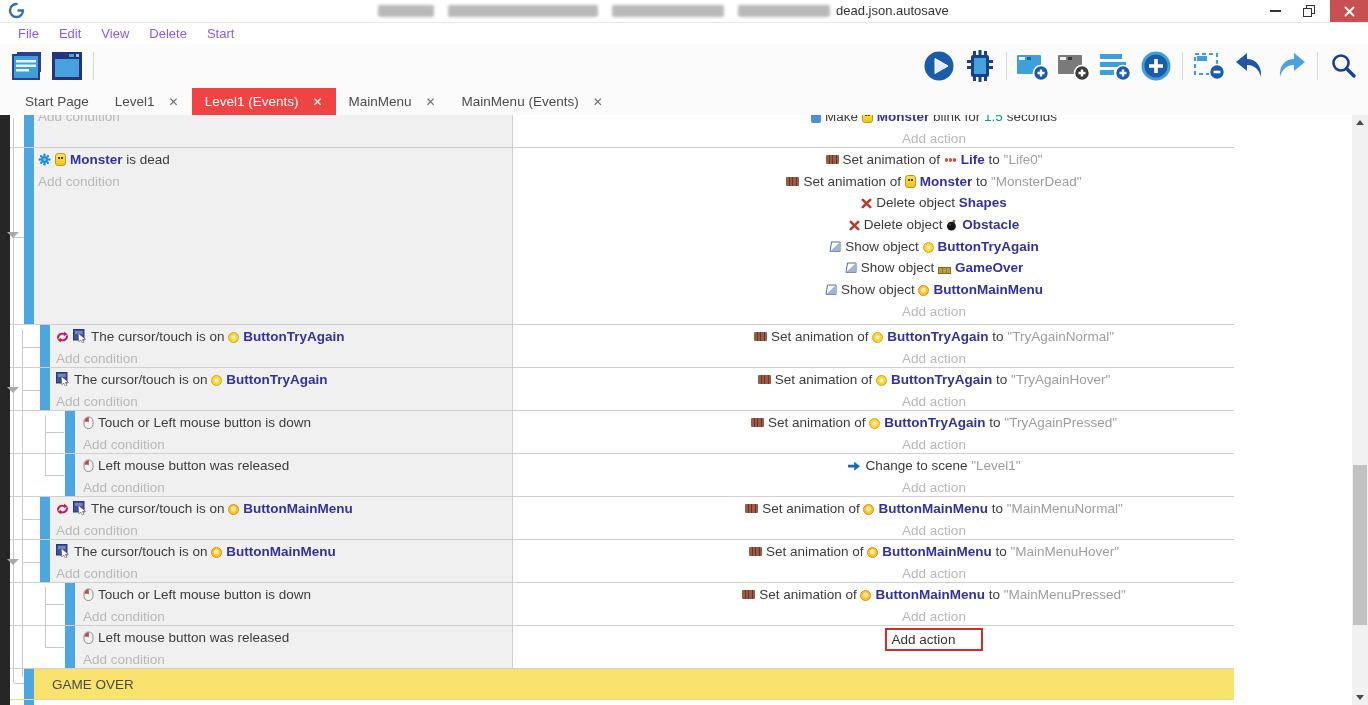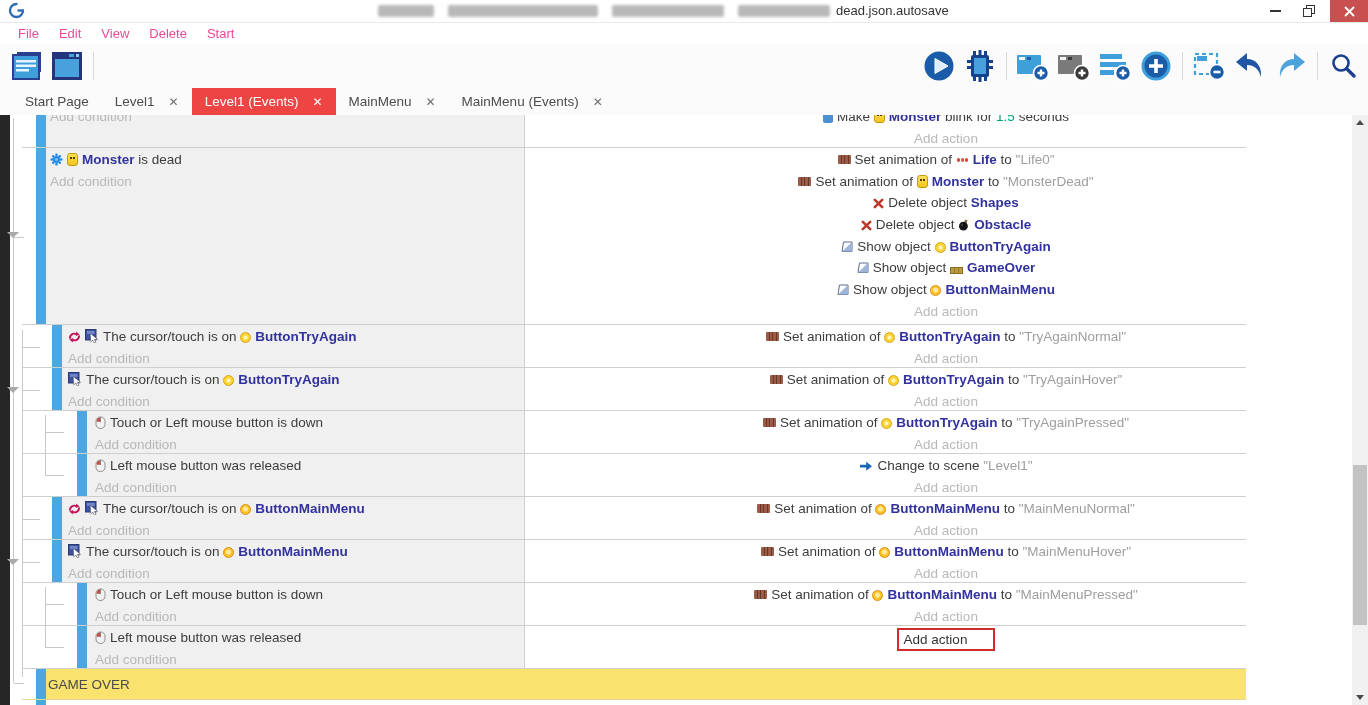--- a/index.html
+++ b/index.html
@@ -11,38 +11,38 @@
   #title-redacted{position:absolute;left:378px;top:5px;height:12px;display:flex;gap:14px;filter:blur(1.6px);}
   #title-redacted div{background:#b9b9b9;height:12px;border-radius:2px;}
   #title-visible{position:absolute;left:836px;top:3px;font-size:13px;color:#333;}
   .wbtn{position:absolute;top:0;height:22px;display:flex;align-items:center;justify-content:center;}
   #btn-min{left:1258px;width:34px;}
   #btn-min div{width:11px;height:2px;background:#333;}
   #btn-restore{left:1292px;width:34px;}
   #btn-close{left:1330px;width:38px;background:#C85050;}
   
   #menubar{position:absolute;left:0;top:23px;width:1368px;height:21px;background:#fff;display:flex;align-items:center;padding-left:8px;}
-  .menu-item{font-size:13px;color:#ec4899;padding:0 10px;height:21px;display:flex;align-items:center;}
+  .menu-item{font-size:13px;color:#8b5cf6;padding:0 10px;height:21px;display:flex;align-items:center;}
   
   #toolbar{position:absolute;left:0;top:44px;width:1368px;height:44px;background:#fbfbfb;}
   .tbgroup{position:absolute;top:6px;display:flex;align-items:center;gap:5px;}
   #tb-left{left:8px;}
   #tb-right{right:6px;}
   .tbtn{width:36px;height:32px;display:flex;align-items:center;justify-content:center;}
   .tsep{width:1px;height:28px;background:#d9d9d9;margin:0 3px;}
   
   #tabbar{position:absolute;left:0;top:88px;width:1368px;height:27px;background:#fbfbfb;display:flex;align-items:stretch;padding-left:12px;}
   .tab{display:flex;align-items:center;gap:14px;padding:0 13px;font-size:13.5px;color:#4c4c4c;}
   .tab .x{color:#6d6d6d;font-size:12px;}
   .tab.active{background:#ef4444;color:#fff;}
   .tab.active .x{color:#fff;}
   
   #events{position:absolute;left:0;top:115px;width:1368px;height:590px;background:#fff;}
   #darkstrip{position:absolute;left:0;top:0;width:10px;height:590px;background:#262626;}
-  #rows{position:absolute;left:22px;top:0;width:1224px;height:590px;overflow:hidden;}
+  #rows{position:absolute;left:10px;top:0;width:1224px;height:590px;overflow:hidden;}
   .event-row{position:relative;width:1342px;border-bottom:1px solid #cfcfcf;box-sizing:border-box;overflow:hidden;}
   .gray-panel{position:absolute;top:0;bottom:0;background:#f0f0f0;}
   .blue-bar{position:absolute;top:0;bottom:0;width:10px;background:#4DA6DF;}
   .cond-wrap{position:absolute;top:1px;}
   .act-zone{position:absolute;left:502px;right:0;top:0;bottom:0;border-left:1px solid #cfcfcf;background:#fff;text-align:center;}
   .act-wrap{position:absolute;left:5px;top:1px;right:2px;}
   .line{height:21.7px;line-height:21.7px;font-size:13.5px;color:#3c3c3c;white-space:nowrap;}
   .line .object{font-weight:bold;color:#32329F;}
   .line .param{color:#9e9e9e;}
   .line .number{color:#00A57E;}
@@ -62,21 +62,21 @@
                 linear-gradient(#FFE25A,#F5C518);}
   .ic-banner{width:13px;height:7px;border:1px solid #8a6d1f;box-sizing:border-box;
      background:repeating-linear-gradient(90deg,#BC9C42 0 3px,#937722 3px 4px);}
   .ic-coin-yellow{width:11px;height:11px;border-radius:50%;border:1px solid #D9A514;box-sizing:border-box;
      background:radial-gradient(circle at 50% 50%,#FFF6C0 0 1.5px,#FFD435 2.5px 4px,#F0B90B 100%);}
   .ic-coin-orange{width:11px;height:11px;border-radius:50%;border:1px solid #DC8A10;box-sizing:border-box;
      background:radial-gradient(circle at 50% 45%,#FFE9A0 0 2px,#FFC425 3px 100%);}
   .ic-blink{width:10px;height:10px;border-radius:2px;background:#4A90D2;}
   
   .comment-bar{position:absolute;top:0;bottom:0;left:24px;right:2px;background:#FAE26E;display:flex;align-items:center;}
-  .comment-text{font-size:13.5px;color:#4a4a4a;padding-left:2px;}
+  .comment-text{font-size:13.5px;color:#4a4a4a;padding-left:18px;}
   
   .rail{position:absolute;background:#c9c9c9;}
   .tri{position:absolute;width:0;height:0;border-left:6px solid transparent;border-right:6px solid transparent;border-top:6px solid #a9a9a9;}
   
   #scrollbar{position:absolute;left:1352px;top:115px;width:16px;height:590px;background:#f1f1f1;}
   #sb-thumb{position:absolute;left:1px;top:350px;width:14px;height:160px;background:#c2c2c2;}
   .sb-arrow{position:absolute;left:4px;width:0;height:0;border-left:4px solid transparent;border-right:4px solid transparent;}
   #sb-up{top:5px;border-bottom:5px solid #4c4c4c;}
   #sb-down{bottom:5px;border-top:5px solid #4c4c4c;}
 </style>

